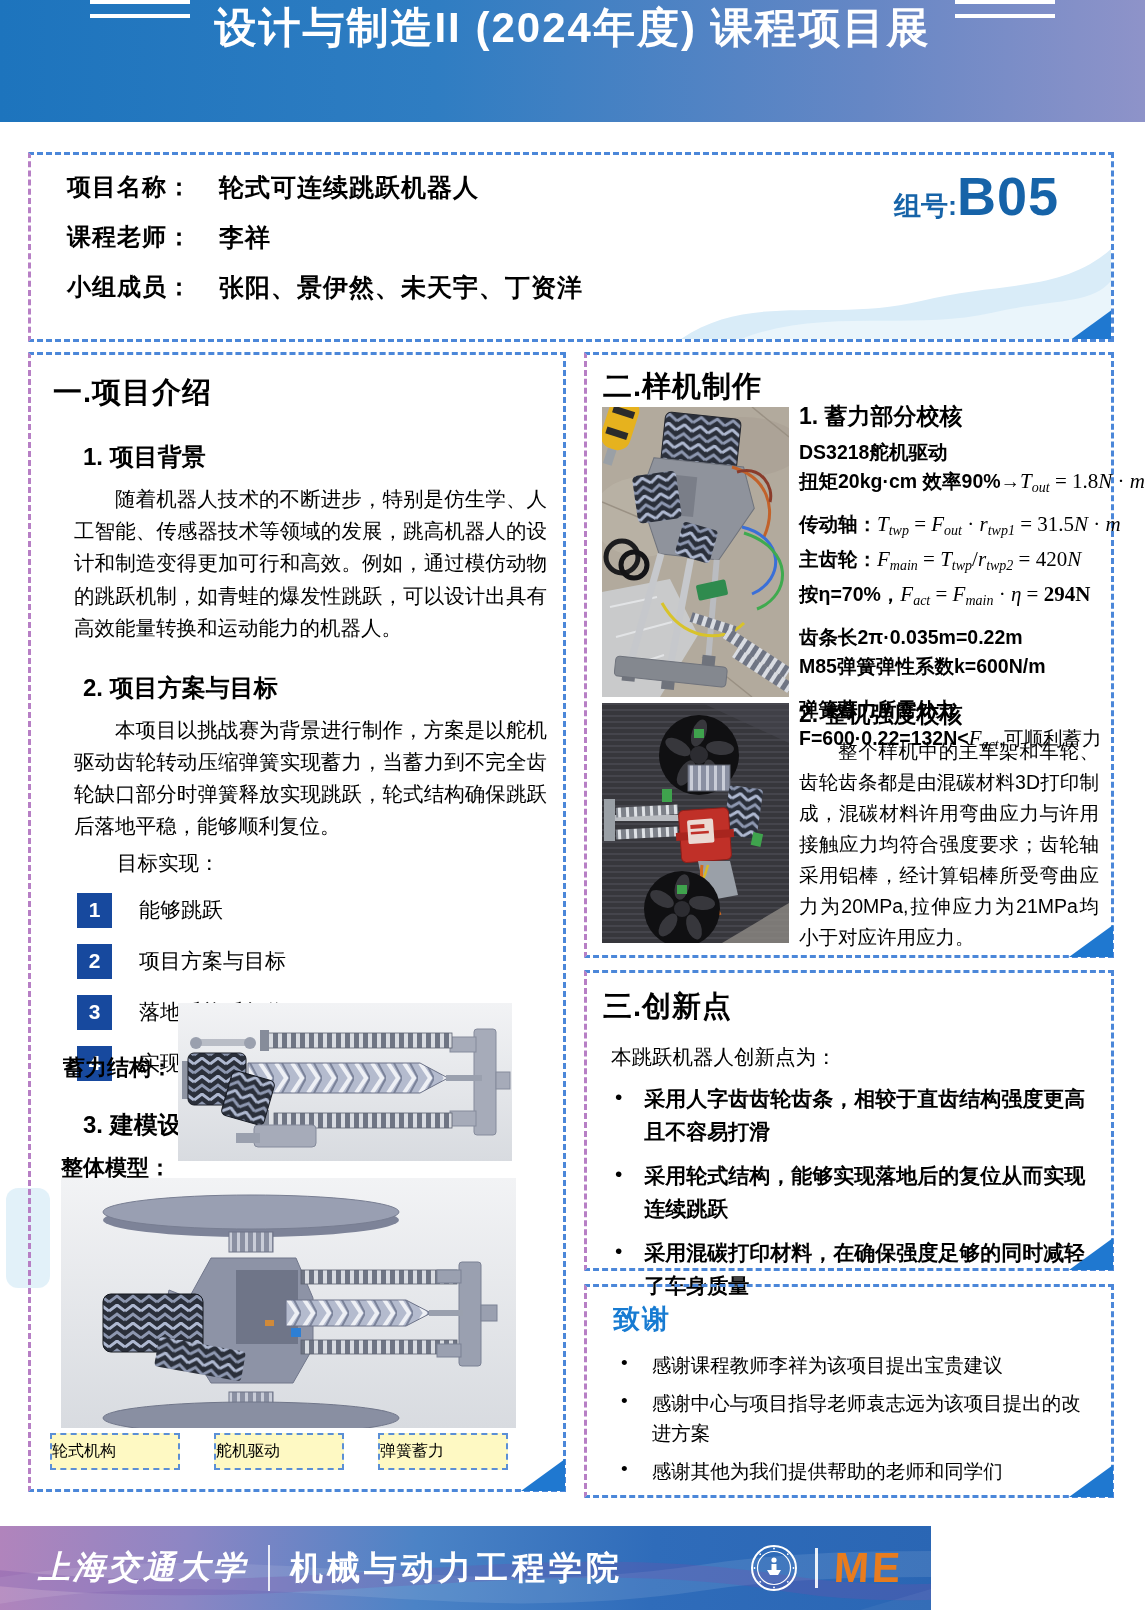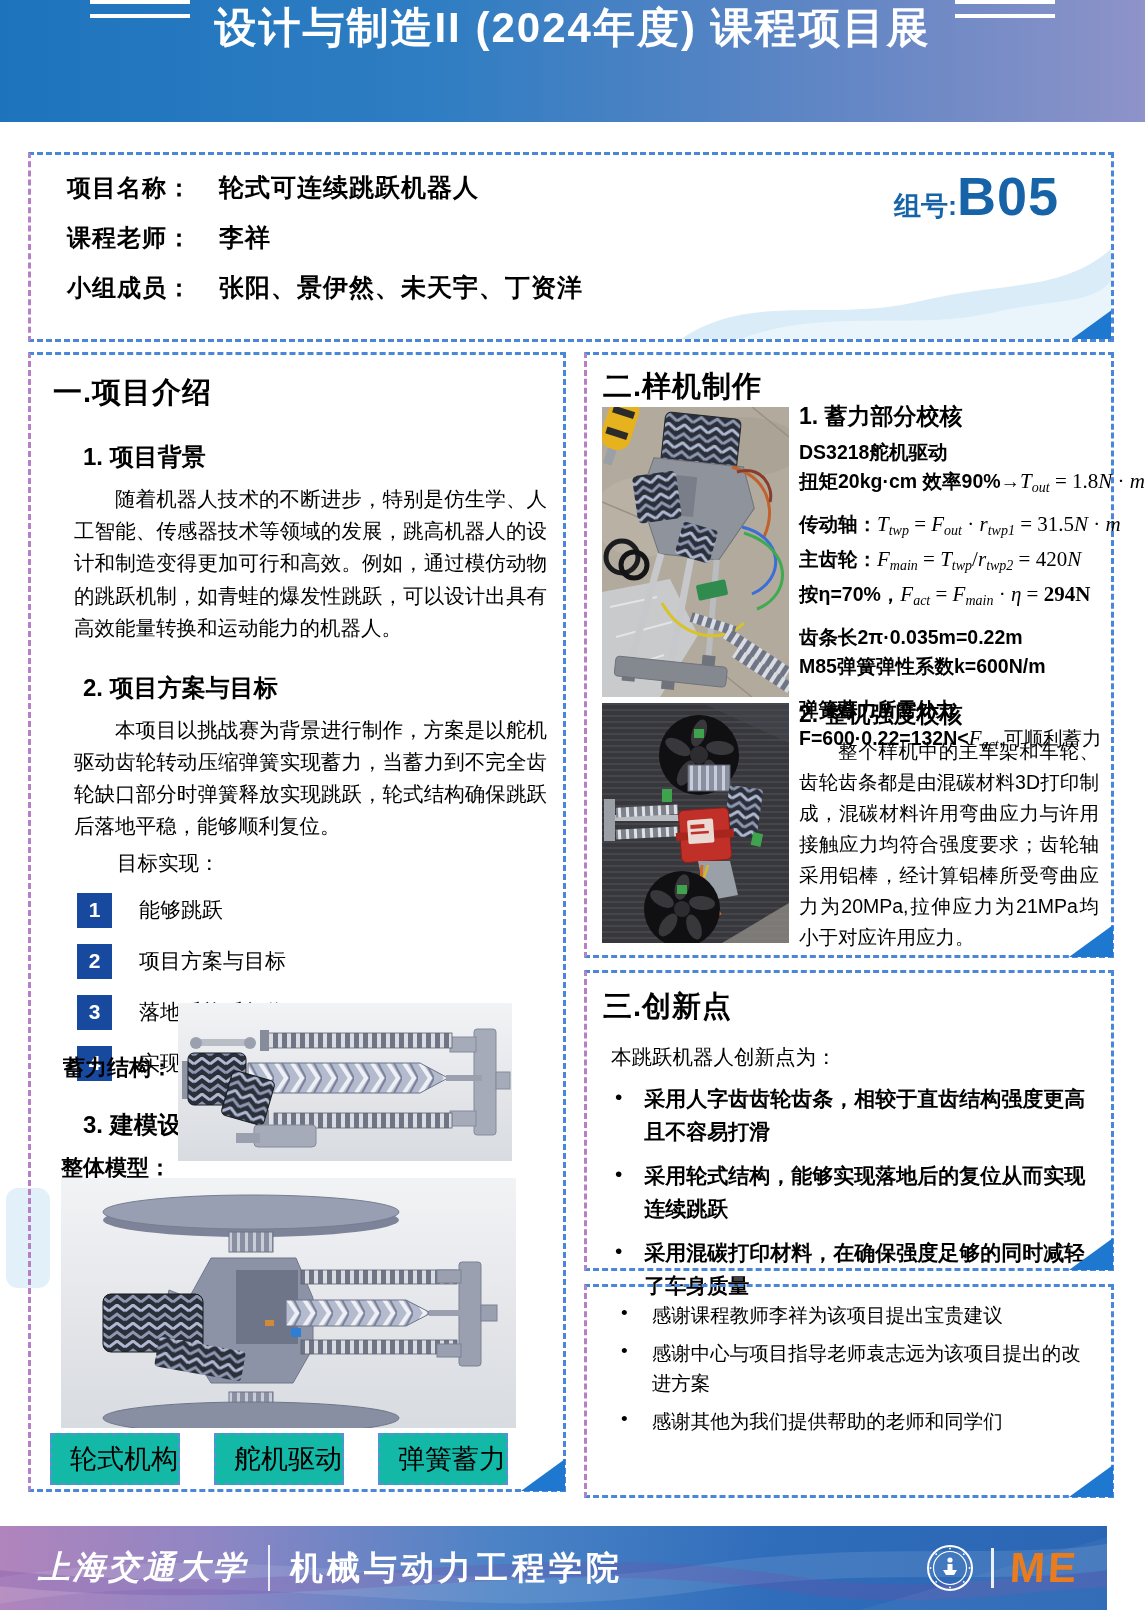--- a/index.html
+++ b/index.html
@@ -25,21 +25,21 @@
   .panel{position:absolute}
   .left-panel{left:28px;top:352px;width:538px;height:1140px}
   .boxA{left:584px;top:352px;width:530px;height:606px}
   .boxB{left:584px;top:970px;width:530px;height:301px}
   .boxC{left:584px;top:1284px;width:530px;height:214px}
   .corner-tri{position:absolute;right:-2px;bottom:-2px;width:0;height:0;
       border-left:44px solid transparent;border-bottom:32px solid var(--tri-blue)}
 
   
   .info-rows{position:absolute;left:36px;top:16px}
-  .info-row{display:flex;align-items:center;margin-bottom:17px}
+  .info-row{display:flex;align-items:flex-start;margin-bottom:17px}
   .info-label{font-size:24px;font-weight:700;width:152px;letter-spacing:1px}
   .info-value{font-size:25px;font-weight:700;letter-spacing:1px}
   .group-no{position:absolute;right:52px;top:10px;display:flex;align-items:baseline;gap:0;color:var(--accent-blue)}
   .group-label{font-size:27px;font-weight:700}
   .group-value{font-size:54px;font-weight:700;letter-spacing:1px}
   .info-wave{position:absolute;right:0;bottom:0}
 
   
   .sec-h{font-size:29px;font-weight:700;margin:18px 0 0 22px;letter-spacing:1px}
   .sub-h{font-size:24px;font-weight:700;margin:28px 0 0 52px}
@@ -47,21 +47,21 @@
   .goals-label{font-size:20.5px;margin:6px 0 0 86px}
   .goal-row{display:flex;align-items:center;gap:27px;margin:16px 0 0 46px}
   .goal-num{width:35px;height:35px;background:var(--goal-blue);color:#fff;font-weight:700;font-size:21px;
             display:flex;align-items:center;justify-content:center}
   .goal-text{font-size:21px}
   .model-label-1{position:absolute;left:32px;top:698px;font-size:22px;font-weight:700}
   .cad1{position:absolute;left:147px;top:648px}
   .model-label-2{position:absolute;left:30px;top:798px;font-size:22px;font-weight:700}
   .cad2{position:absolute;left:30px;top:823px}
   .tags{position:absolute;left:19px;top:1078px;display:flex;gap:34px}
-  .tag{border:2px dashed #5b8fd6;width:130px;text-align:right;font-size:27px;padding:6px 0;background:#14b8a6}
+  .tag{border:2px dashed #5b8fd6;width:130px;text-align:left;font-size:16px;padding:6px 0;background:#fef9c3}
 
   
   .boxA .sec-h{margin:12px 0 0 16px}
   .photo1{position:absolute;left:15px;top:52px}
   .photo2{position:absolute;left:15px;top:348px}
   .check1{position:absolute;left:212px;top:46px;width:318px}
   .check-h{font-size:23px;font-weight:700;margin-bottom:6px}
   .f-line{white-space:nowrap;line-height:29px;font-size:19.5px}
   .f-line[data-gap="1"]{margin-top:8px}
   .f-line[data-gap="2"]{margin-top:14px}
@@ -84,21 +84,21 @@
   .innov .blist .li-text{font-weight:700;font-size:21px;line-height:1.55;width:452px}
 
   
   .thanks-h{font-size:27px;font-weight:700;color:var(--thanks-blue);margin:14px 0 0 26px;letter-spacing:2px}
   .thanks .blist{margin:14px 0 0 32px}
   .thanks .blist li{margin-top:9px}
   .thanks .blist .dot{font-size:19px;margin:1px 24px 0 2px}
   .thanks .blist .li-text{font-size:19.5px;line-height:1.5;width:430px}
 
   
-  .footer{position:absolute;left:0;top:1526px;width:1107px;height:84px;
+  .footer{position:absolute;left:0;top:1526px;width:931px;height:84px;
     background:linear-gradient(95deg,#b184bc 0%,#8d86c4 20%,#4b83c6 45%,#2f6cba 70%,#2a66b4 100%);
     display:flex;align-items:center;overflow:hidden}
   .footer-waves{position:absolute;left:0;top:0}
   .uni-name{margin-left:38px;font-family:"Liberation Serif","DejaVu Serif",serif;font-style:italic;
     font-weight:700;font-size:32px;color:#fff;letter-spacing:3px;position:relative}
   .fdiv{width:2px;height:46px;background:rgba(255,255,255,.85);margin:0 20px;position:relative}
   .school-name{font-size:33px;font-weight:700;color:#fff;letter-spacing:4px;position:relative}
   .footer-right{margin-left:auto;margin-right:28px;display:flex;align-items:center;position:relative}
   .fdiv2{width:3px;height:40px;background:rgba(255,255,255,.9);margin:0 16px}
   .me-logo{font-size:42px;font-weight:900;color:var(--me-orange);letter-spacing:3px;transform:skewX(-3deg)}
@@ -438,20 +438,21 @@
 
         <li>
           <span class="dot">•</span>
           <span class="li-text">采用混碳打印材料，在确保强度足够的同时减轻了车身质量</span>
         </li>
       </ul>
     <span class="corner-tri"></span>
   </section>
 
   <section class="panel boxC dashed thanks">
+    <h2 class="thanks-h">致谢</h2>
     <ul class="blist">
 
         <li>
           <span class="dot">•</span>
           <span class="li-text">感谢课程教师李祥为该项目提出宝贵建议</span>
         </li>
 
         <li>
           <span class="dot">•</span>
           <span class="li-text">感谢中心与项目指导老师袁志远为该项目提出的改进方案</span>

